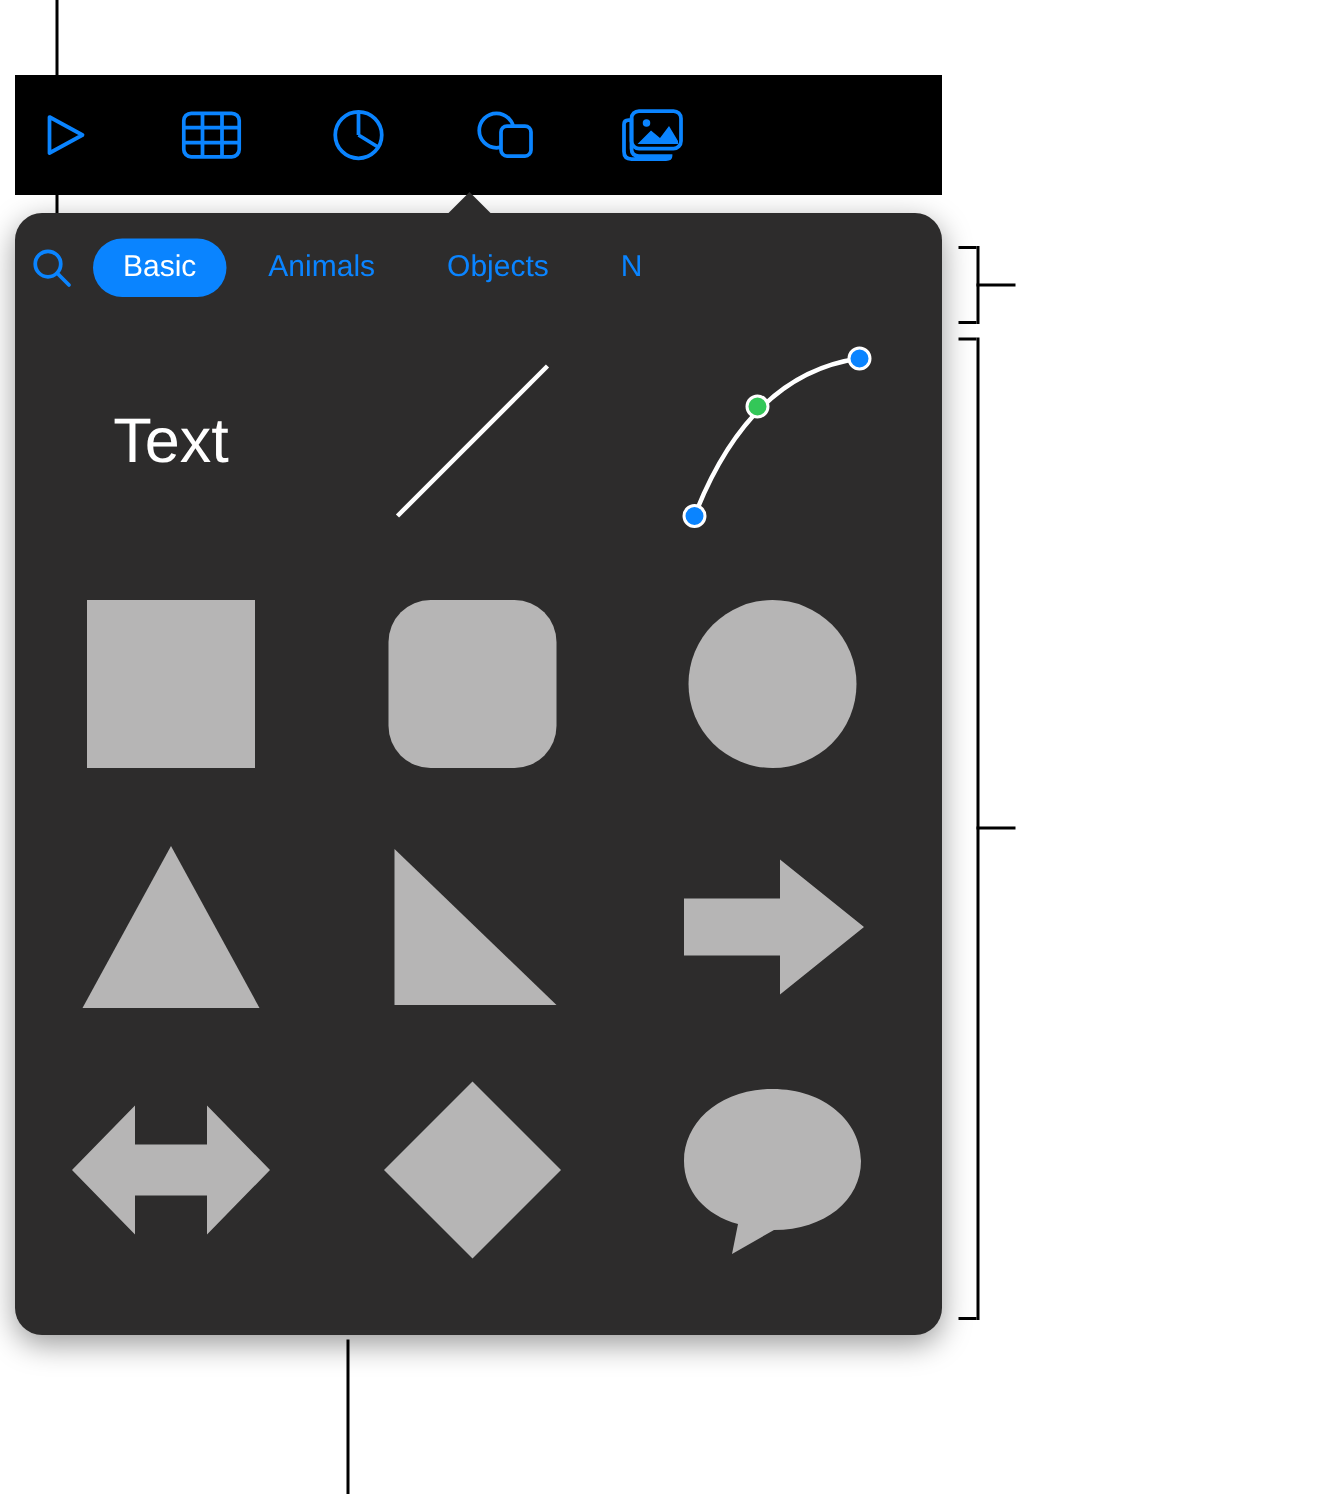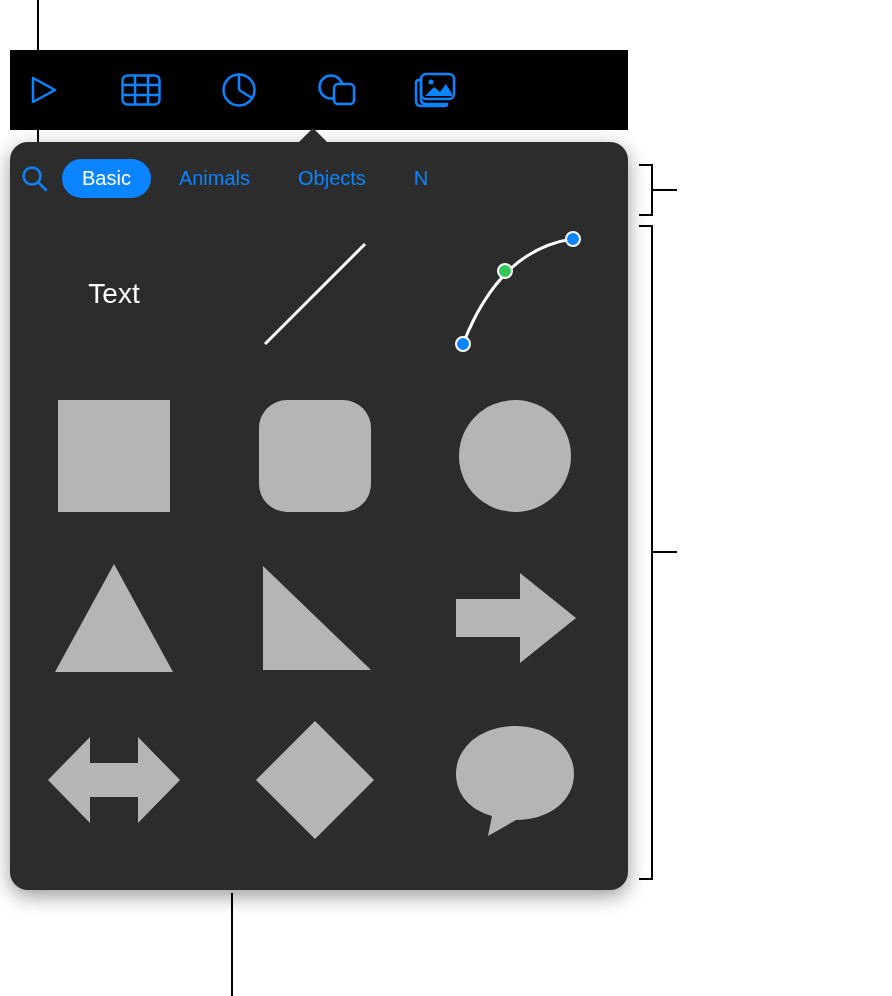--- a/index.html
+++ b/index.html
@@ -187,21 +187,21 @@
       </div>
       <div class="cat active">Basic</div>
       <div class="cat">Animals</div>
       <div class="cat">Objects</div>
       <div class="cat">N</div>
     </div>
 
     <div class="grid">
 
       <div class="cell">
-        <span style="color:#fff; font-size:28px;">Text</span>
+        <span style="color:#fff; font-size:42px;">Text</span>
       </div>
       <div class="cell">
         <svg width="130" height="130" viewBox="0 0 130 130">
             <line x1="15" y1="115" x2="115" y2="15" stroke="#fff" stroke-width="3"></line>
           </svg>
       </div>
       <div class="cell">
         <svg width="140" height="130" viewBox="0 0 140 130">
           <path d="M18 115 Q55 20 128 10" stroke="#fff" stroke-width="3" fill="none"></path>
           <circle cx="18" cy="115" r="7" fill="#0a84ff" stroke="#fff" stroke-width="2"></circle>

